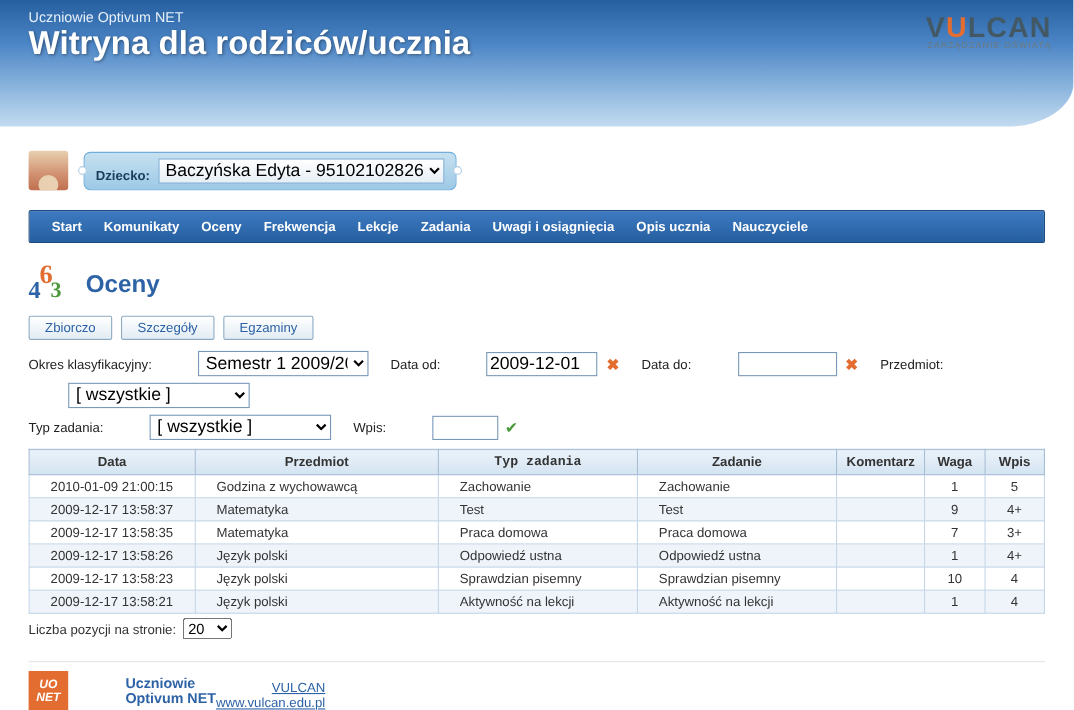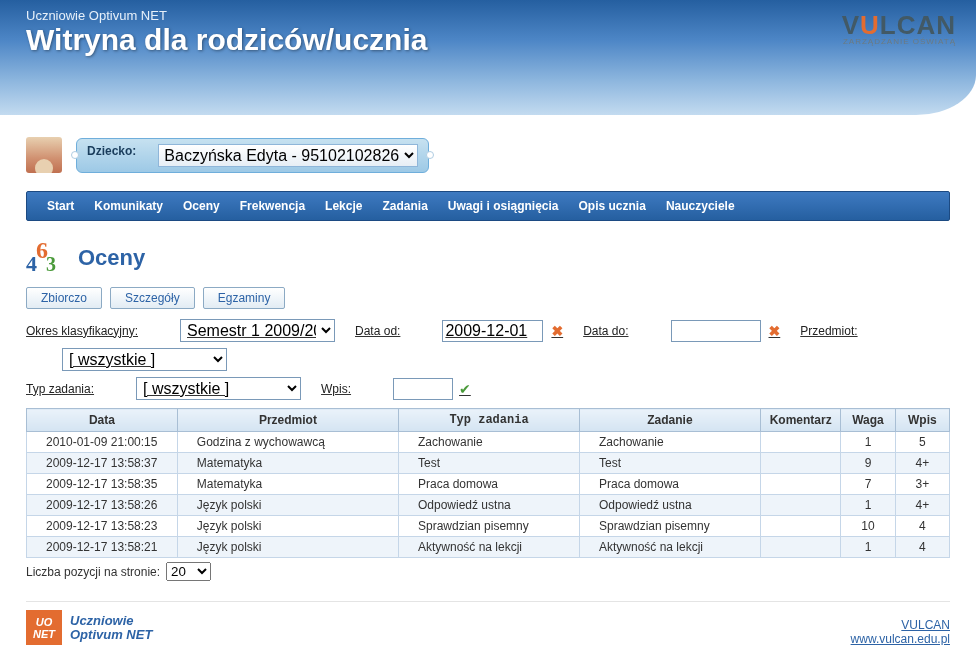--- a/index.html
+++ b/index.html
@@ -62,21 +62,21 @@
     overflow: hidden;
   }
   .avatar::before {
     content: "";
     width: 18px; height: 18px;
     background: #e8d0b0;
     border-radius: 50%;
     margin-bottom: -4px;
   }
   .child-pill {
-    display: flex; align-items: flex-start; gap: 22px;
+    display: flex; align-items: flex-end; gap: 8px;
     background: linear-gradient(to bottom, #c6e1f0, #9dc9e6);
     border: 1px solid #6faedb;
     border-radius: 6px;
     padding: 5px 10px;
     position: relative;
   }
   .child-pill::before, .child-pill::after {
     content: ""; position: absolute; top: 50%; transform: translateY(-50%);
     width: 6px; height: 6px; background: #fff; border-radius: 50%;
     border: 1px solid #b0cde2;
@@ -133,21 +133,21 @@
     padding: 3px 14px;
     border: 1px solid #8caac4;
     background: linear-gradient(to bottom,#fff,#e2ecf4);
     color: #2d63a6;
     font-size: 12px;
     cursor: pointer;
     border-radius: 2px;
   }
 
   
-  .filters { margin-bottom: 8px; text-decoration: underline; }
+  .filters { margin-bottom: 8px; }
   .filter-row {
     display: flex; align-items: center; gap: 6px;
     margin-bottom: 6px;
     font-size: 12px;
     flex-wrap: wrap;
   }
   .filter-row label { color: #222; }
   .filter-row select, .filter-row input[type=text] {
     font-size: 16px; padding: 1px 2px;
     border: 1px solid #7a99b8;
@@ -181,34 +181,34 @@
   table.grid td.center { text-align: center; }
 
   .pager {
     margin-top: 4px;
     display: flex; align-items: center; gap: 6px;
     font-size: 12px;
   }
 
   
   .footer {
-    display: flex; justify-content: space-between; align-items: flex-end;
+    display: flex; justify-content: flex-start; align-items: flex-end;
     margin-top: 20px;
     border-top: 1px solid #e4e4e4;
     padding-top: 8px;
   }
   .footer-brand { display:flex; align-items:center; gap:8px; }
   .uo-square {
     width: 36px; height: 36px; background:#e36c30; color:#fff;
     font-size: 11px; font-weight: bold; font-style: italic;
     display:flex; flex-direction:column; justify-content:center; align-items:center;
     line-height: 1.1;
   }
   .footer-name { color:#2d63a6; font-size:13px; line-height:1.1; }
-  .footer-name b { font-style: italic; display:block; }
+  .footer-name b { display:block;margin-left:44px; }
   .footer-links { text-align:right; font-size: 12px; }
   .footer-links a { color:#2d63a6; text-decoration: underline; display:block; }
 
   .col-data { width: 150px; }
   .col-przedmiot { width: 220px; }
   .col-typ { width: 180px; font-family: Liberation Mono, monospace; }
   .col-zadanie { width: 180px; }
   .col-komentarz { width: 80px;}
   .col-waga { width: 54px; }
   .col-wpis { width: 54px; }

